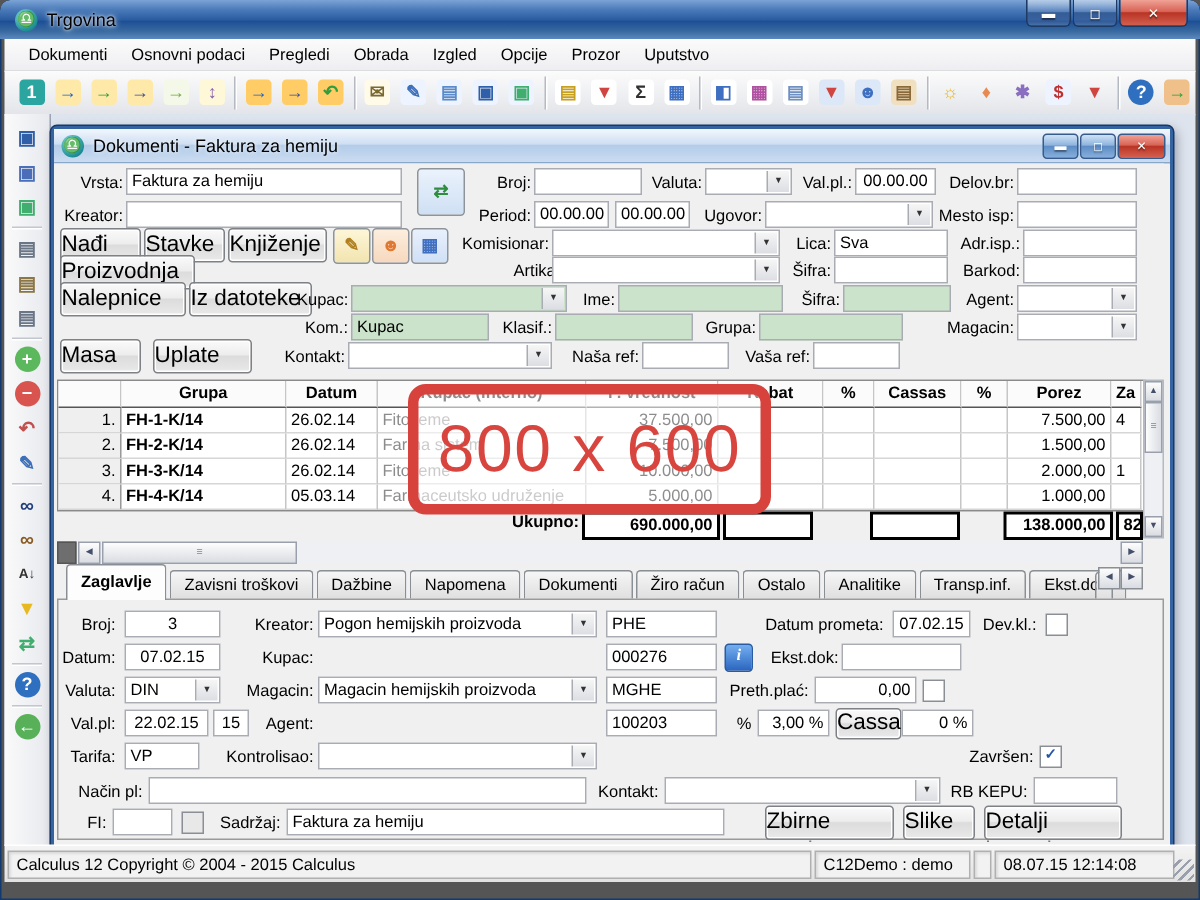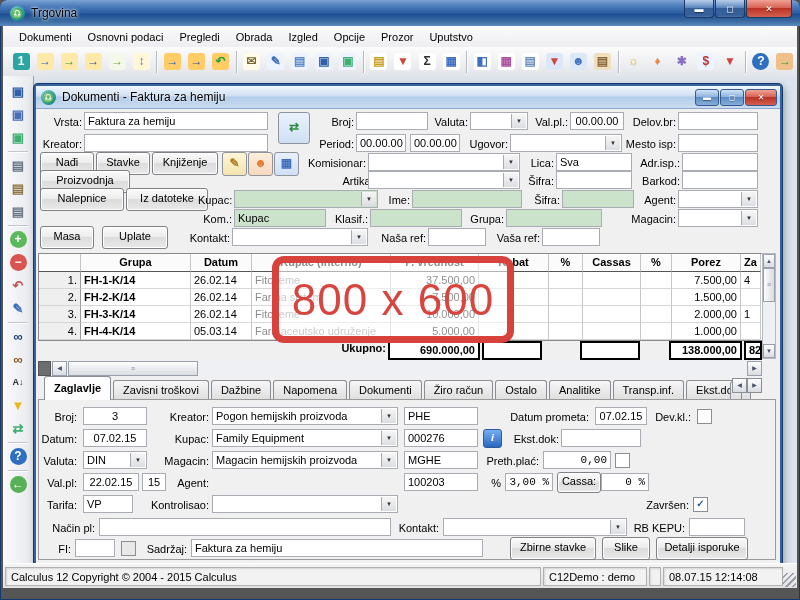--- a/index.html
+++ b/index.html
@@ -47,26 +47,26 @@
   .cbtns{position:absolute;right:3px;top:3px;display:flex;}
   .cbtn{width:22px;height:15px;border:1px solid #365a8c;border-radius:3px;margin-left:1px;color:#fff;font-size:8px;
         display:flex;align-items:center;justify-content:center;
         background:linear-gradient(180deg,#cfe2f6,#8fb4de 45%,#5d8cc4 50%,#87afdc);text-shadow:0 1px 1px rgba(0,0,0,.4);}
   .cbtn.close{background:linear-gradient(180deg,#f0a195,#d86456 45%,#b93425 50%,#d4604f);width:30px;}
   .cbody{position:relative;width:740px;height:452px;background:#f0f0f0;overflow:hidden;}
   
   .lbl{position:absolute;height:18px;line-height:18px;text-align:right;white-space:nowrap;}
   .inp{position:absolute;height:18px;background:#fff;border:1px solid #a9adb3;box-sizing:border-box;
        line-height:16px;padding:0 3px;white-space:nowrap;overflow:hidden;}
-  .ctr{text-align:center;}.rt{text-align:right;font-family:Liberation Mono, monospace;}
+  .ctr{text-align:center;}.rt{text-align:right;}
   .dd::after{content:"▼";position:absolute;right:1px;top:1px;bottom:1px;width:14px;font-size:6px;color:#333;
        display:flex;align-items:center;justify-content:center;border-left:1px solid #a9adb3;
        background:linear-gradient(#f6f6f6,#dcdee3);}
   .green{background:#cbe3ca;}
-  .btn{position:absolute;height:21px;border:1px solid #7e8186;border-radius:3px;font-size:11px;line-height:19px;text-align:center;
+  .btn{position:absolute;height:21px;border:1px solid #7e8186;border-radius:3px;font-size:15px;line-height:19px;text-align:left;
        background:linear-gradient(#fafafa,#ededed 45%,#dcdcdc 50%,#e9e9e9);box-shadow:inset 0 0 0 1px #fff;}
   .ibtn{position:absolute;width:23px;height:22px;border:1px solid #8f949b;border-radius:3px;text-align:center;line-height:20px;
         font-size:12px;font-weight:bold;background:linear-gradient(#fdfdfd,#e4e6ea);}
   .chk{position:absolute;width:13px;height:13px;background:#fff;border:1px solid #8a8f96;font-size:10px;line-height:12px;
        text-align:center;color:#2456a8;font-weight:bold;}
   
   .tgrid{position:absolute;left:2px;top:144px;width:724px;background:#fff;border:1px solid #8a8a8a;}
   .grow{display:grid;grid-template-columns:42px 110px 61px 139px 88px 70px 34px 58px 31px 69px 20px;}
   .grow>div{border-right:1px solid #c6c6c6;border-bottom:1px solid #d6d6d6;height:17px;line-height:16px;padding:0 3px;
             box-sizing:border-box;overflow:hidden;white-space:nowrap;}
@@ -503,21 +503,20 @@
           <div class="inp dd" style="left:173px;top:7px;width:186px">Pogon hemijskih proizvoda</div>
           <div class="inp" style="left:365px;top:7px;width:74px">PHE</div>
           <div class="lbl" style="left:452px;top:8px;width:98px">Datum prometa:</div>
           <div class="inp ctr" style="left:556px;top:7px;width:52px">07.02.15</div>
           <div class="lbl" style="left:608px;top:8px;width:44px">Dev.kl.:</div>
           <div class="chk" style="left:658px;top:9px"></div>
 
           <div class="lbl" style="left:-6px;top:30px;width:44px">Datum:</div>
           <div class="inp ctr" style="left:44px;top:29px;width:64px">07.02.15</div>
           <div class="lbl" style="left:112px;top:30px;width:58px">Kupac:</div>
-          <div class="inp dd" style="left:173px;top:29px;width:186px">Family Equipment</div>
           <div class="inp" style="left:365px;top:29px;width:74px">000276</div>
           <div class="info" style="left:444px;top:29px">i</div>
           <div class="lbl" style="left:464px;top:30px;width:56px">Ekst.dok:</div>
           <div class="inp" style="left:522px;top:29px;width:80px"></div>
 
           <div class="lbl" style="left:-6px;top:52px;width:44px">Valuta:</div>
           <div class="inp dd" style="left:44px;top:51px;width:64px">DIN</div>
           <div class="lbl" style="left:112px;top:52px;width:58px">Magacin:</div>
           <div class="inp dd" style="left:173px;top:51px;width:186px">Magacin hemijskih proizvoda</div>
           <div class="inp" style="left:365px;top:51px;width:74px">MGHE</div>

